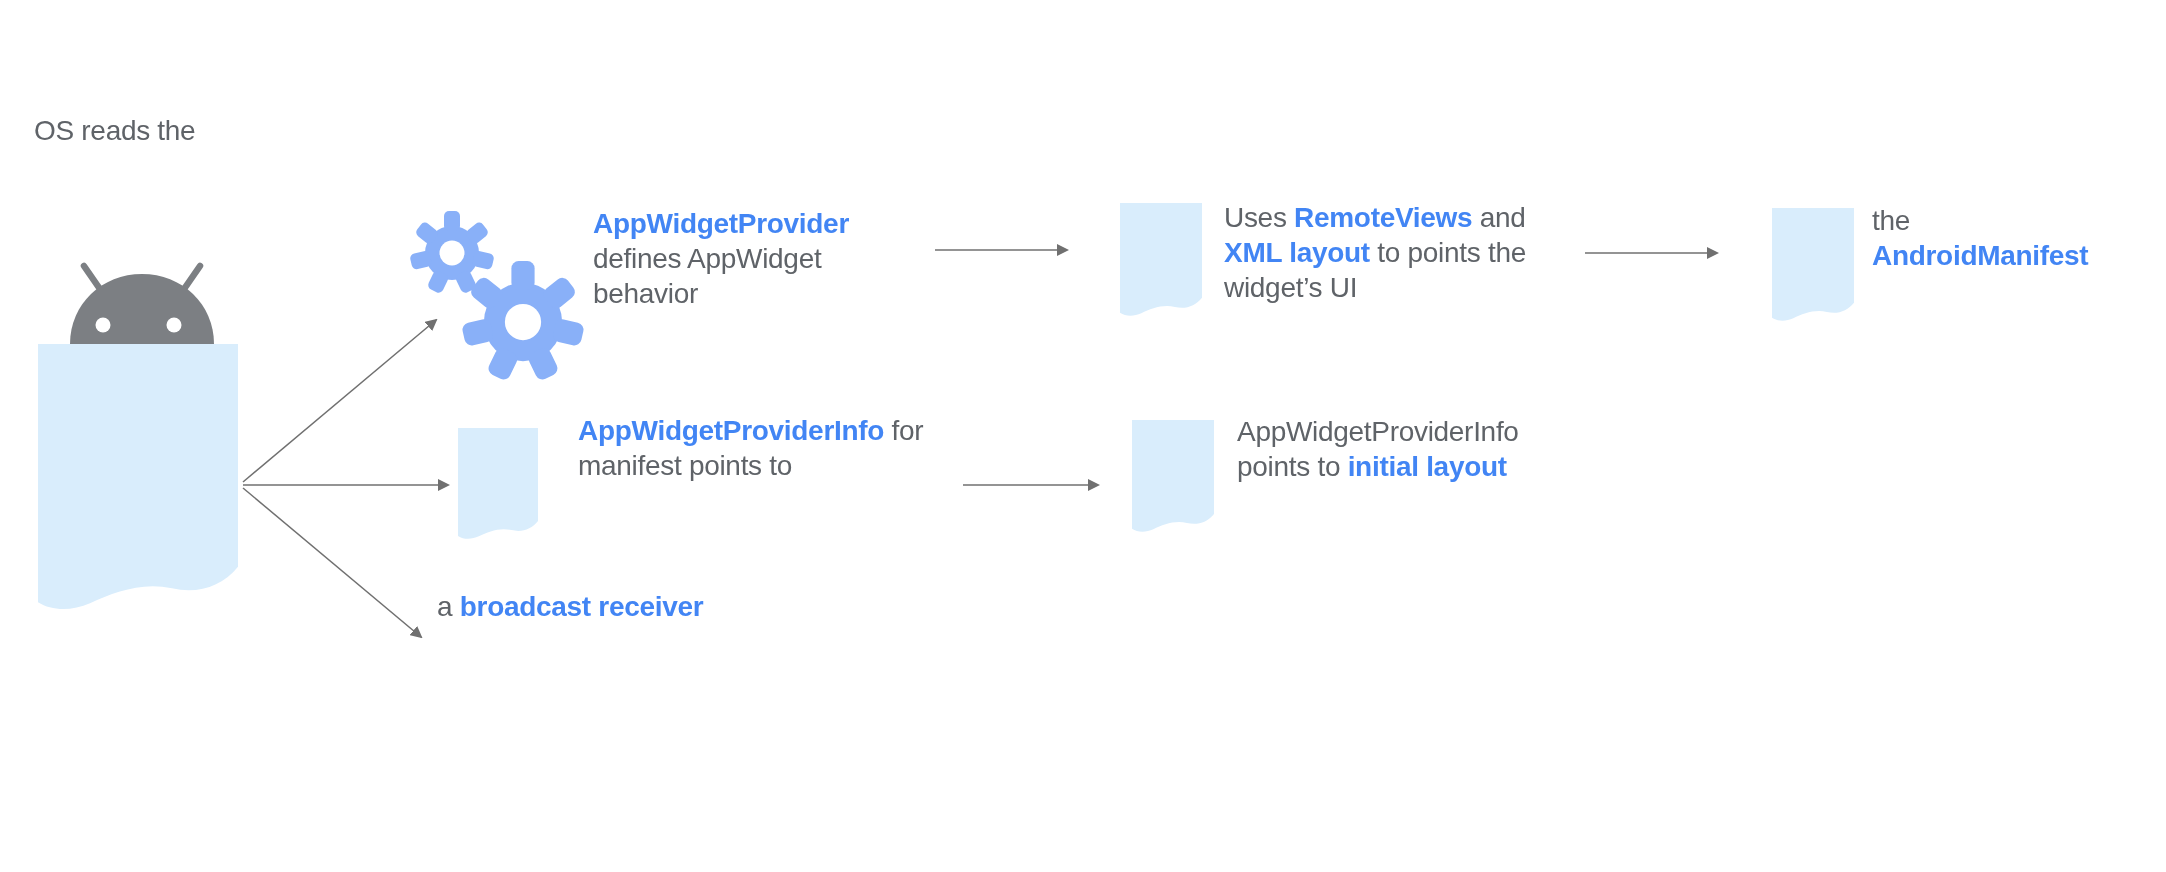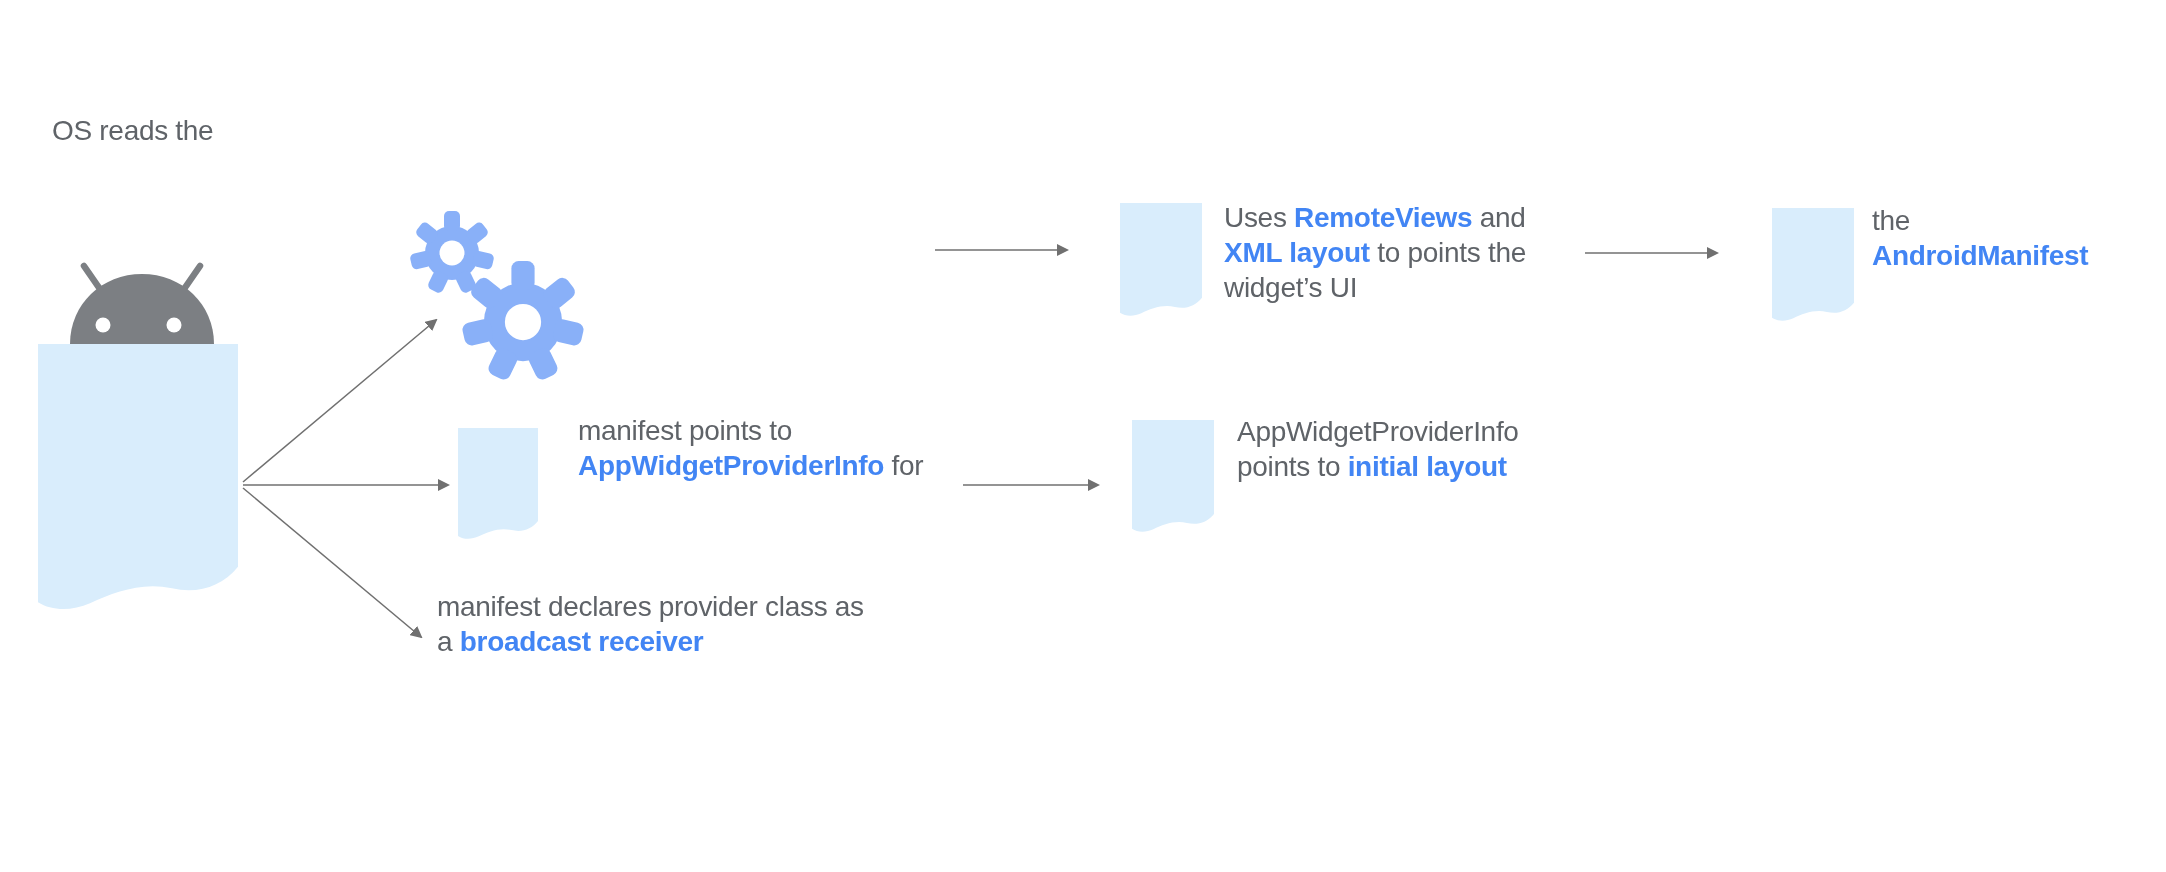--- a/index.html
+++ b/index.html
@@ -46,41 +46,46 @@
       </marker>
     </defs>
     <line x1="243" y1="482" x2="436" y2="320" marker-end="url(#ah)"></line>
     <line x1="243" y1="485" x2="448" y2="485" marker-end="url(#ah)"></line>
     <line x1="243" y1="488" x2="421" y2="637" marker-end="url(#ah)"></line>
     <line x1="935" y1="250" x2="1067" y2="250" marker-end="url(#ah)"></line>
     <line x1="1585" y1="253" x2="1717" y2="253" marker-end="url(#ah)"></line>
     <line x1="963" y1="485" x2="1098" y2="485" marker-end="url(#ah)"></line>
   </svg>
 
-  <div class="label" style="left:52px;top:113px">
+  <div class="label" style="left:34px;top:113px">
       <div class="line"><span>OS reads the</span></div>
     </div>
 
   <svg class="abs" style="left:64px;top:258px" width="156" height="86" viewBox="0 0 156 86">
     <line x1="20" y1="8" x2="38" y2="34" stroke="var(--robot)" stroke-width="6.5" stroke-linecap="round"></line>
     <line x1="136" y1="8" x2="118" y2="34" stroke="var(--robot)" stroke-width="6.5" stroke-linecap="round"></line>
     <path d="M6,86 C6,46 38,16 78,16 C118,16 150,46 150,86 Z" fill="var(--robot)"></path>
     <circle cx="39" cy="67" r="7.5" fill="#ffffff"></circle>
     <circle cx="110" cy="67" r="7.5" fill="#ffffff"></circle>
   </svg>
 
   <svg class="abs" style="left:38px;top:344px" width="200" height="268" viewBox="0 0 200 272" preserveAspectRatio="none">
     <use href="#doc-shape" fill="var(--doc)"></use>
   </svg>
 
   <svg class="abs" style="left:396px;top:198px" width="200" height="200" viewBox="0 0 200 200">
     <use href="#gear" transform="translate(56,55)"></use>
     <use href="#gear" transform="translate(127,124) scale(1.45)"></use>
   </svg>
 
+  <div class="label" style="left:593px;top:206px">
+      <div class="line"><span class="blue">AppWidgetProvider</span></div>
+      <div class="line"><span>defines AppWidget</span></div>
+      <div class="line"><span>behavior</span></div>
+    </div>
 
   <svg class="abs" style="left:1120px;top:203px" width="82" height="114" viewBox="0 0 200 272" preserveAspectRatio="none">
     <use href="#doc-shape" fill="var(--doc)"></use>
   </svg>
   <div class="label" style="left:1224px;top:200px">
       <div class="line"><span>Uses </span><span class="blue">RemoteViews</span><span> and</span></div>
       <div class="line"><span class="blue">XML layout</span><span> to points the</span></div>
       <div class="line"><span>widget’s UI</span></div>
     </div>
 
@@ -89,30 +94,29 @@
   </svg>
   <div class="label" style="left:1872px;top:203px">
       <div class="line"><span>the</span></div>
       <div class="line"><span class="blue">AndroidManifest</span></div>
     </div>
 
   <svg class="abs" style="left:458px;top:428px" width="80" height="112" viewBox="0 0 200 272" preserveAspectRatio="none">
     <use href="#doc-shape" fill="var(--doc)"></use>
   </svg>
   <div class="label" style="left:578px;top:413px">
+      <div class="line"><span class="blue">AppWidgetProviderInfo</span><span> for</span></div>
       <div class="line"><span>manifest points to</span></div>
-      <div class="line"><span class="blue">AppWidgetProviderInfo</span><span> for</span></div>
     </div>
 
   <svg class="abs" style="left:1132px;top:420px" width="82" height="113" viewBox="0 0 200 272" preserveAspectRatio="none">
     <use href="#doc-shape" fill="var(--doc)"></use>
   </svg>
   <div class="label" style="left:1237px;top:414px">
       <div class="line"><span>AppWidgetProviderInfo</span></div>
       <div class="line"><span>points to </span><span class="blue">initial layout</span></div>
     </div>
 
   <div class="label" style="left:437px;top:589px">
-      <div class="line"><span>manifest declares provider class as</span></div>
       <div class="line"><span>a </span><span class="blue">broadcast receiver</span></div>
     </div>
 
 </div>
 
 </body></html>

